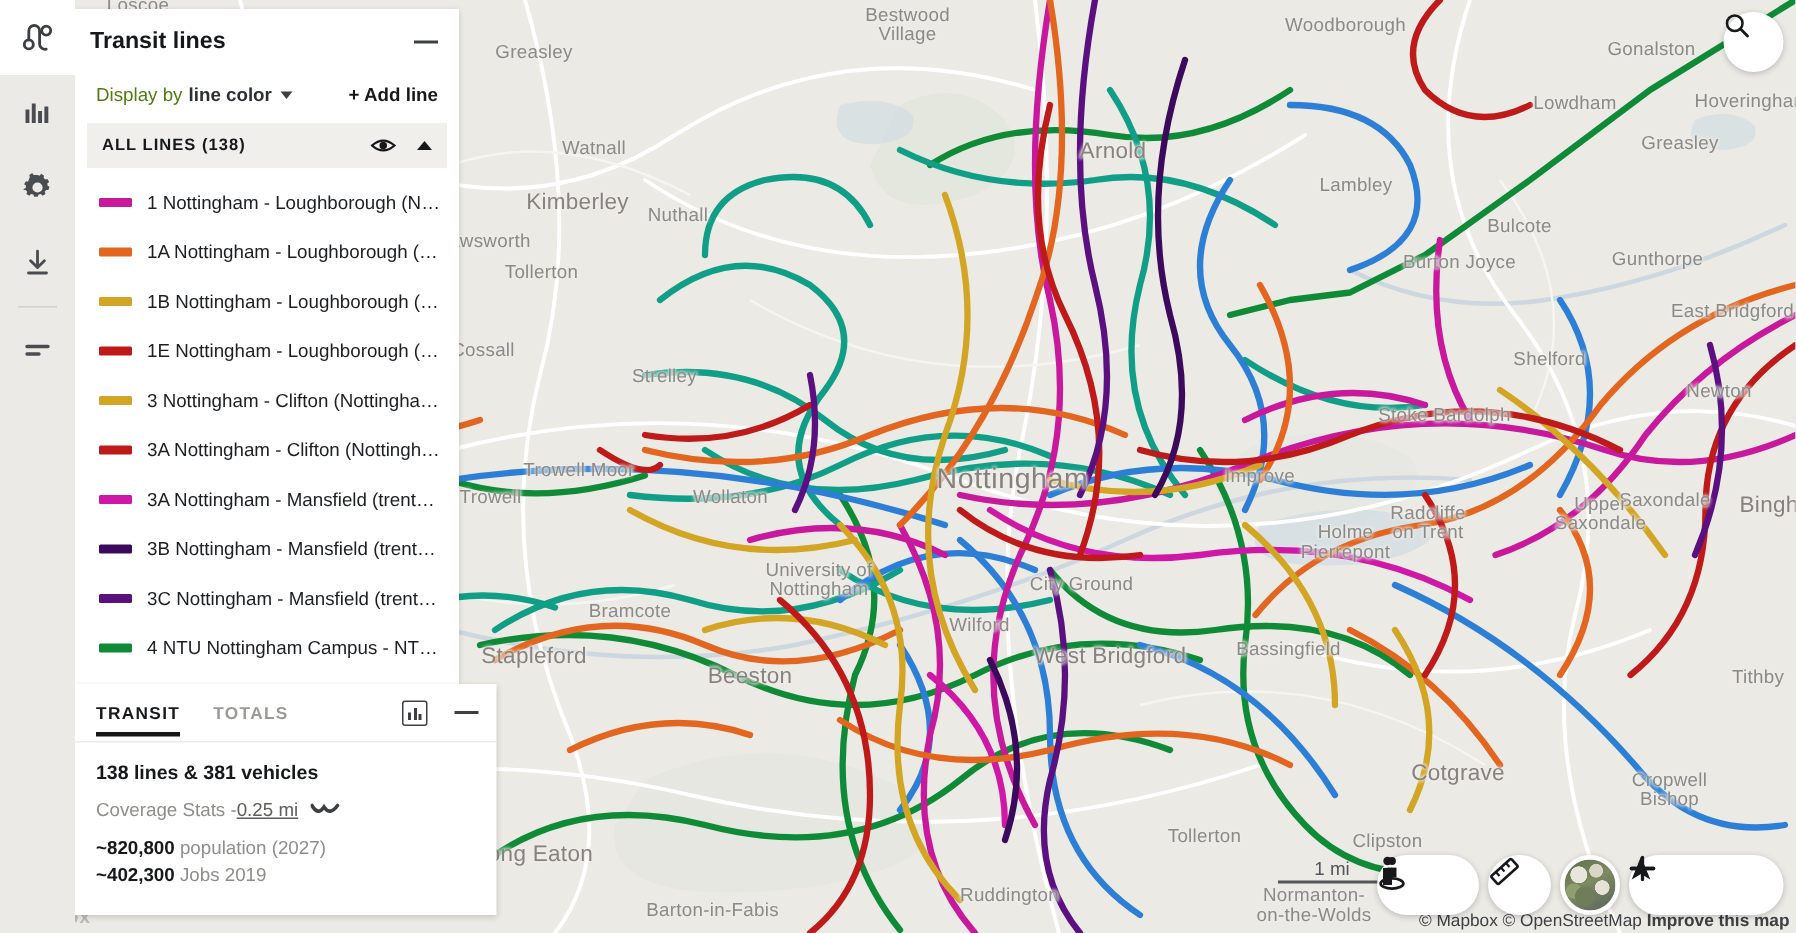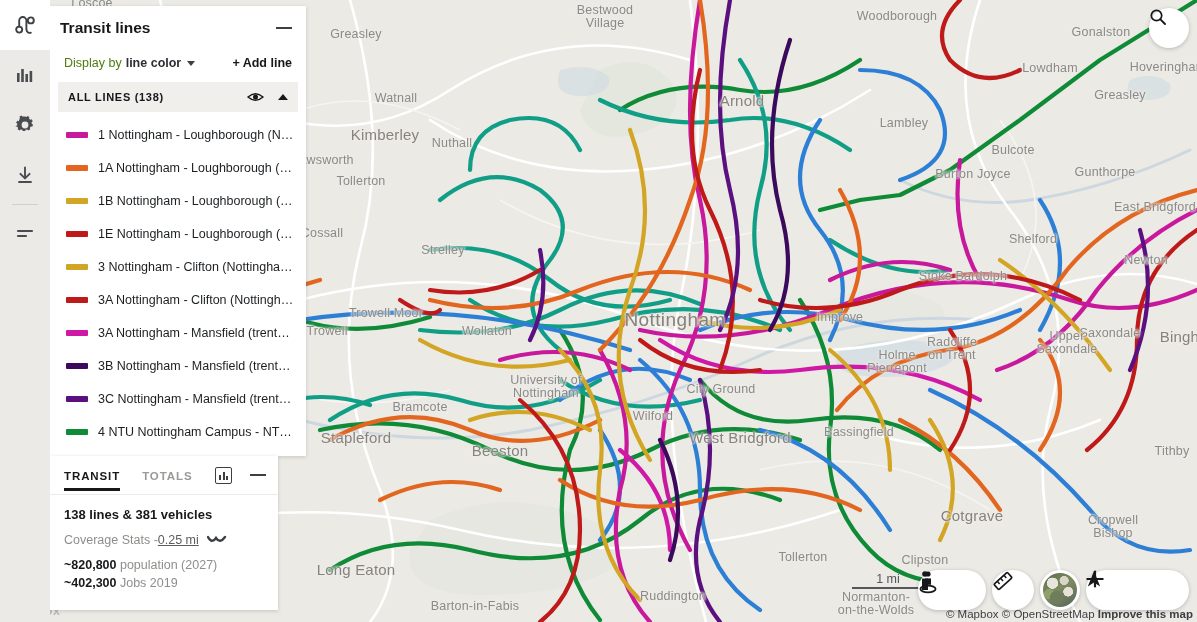--- a/index.html
+++ b/index.html
@@ -95,21 +95,21 @@
     height: 33px; padding: 0 10px 0 16px; cursor: pointer;
   }
   .swatch { width: 22px; height: 6px; border-radius: 1px; flex: 0 0 auto; }
   .line-name {
     margin-left: 10px; font-size: 12.5px; color: #1c1f22;
     white-space: nowrap; overflow: hidden; text-overflow: ellipsis;
   }
 
   
   #stats {
-    position: absolute; left: 50px; top: 456px; width: 228px;
+    position: absolute; left: 50px; top: 456px; width: 281px;
     background: #ffffff; z-index: 18;
     box-shadow: 0 1px 4px rgba(0,0,0,.16);
   }
   .stats-tabs {
     display: flex; align-items: center; height: 38px;
     padding: 0 12px 0 14px; border-bottom: 1px solid #eceae7;
   }
   .stab {
     font-size: 11.5px; font-weight: bold; letter-spacing: .9px;
     color: #9a9a97; margin-right: 22px; padding: 11px 0 9px 0; cursor: pointer;

